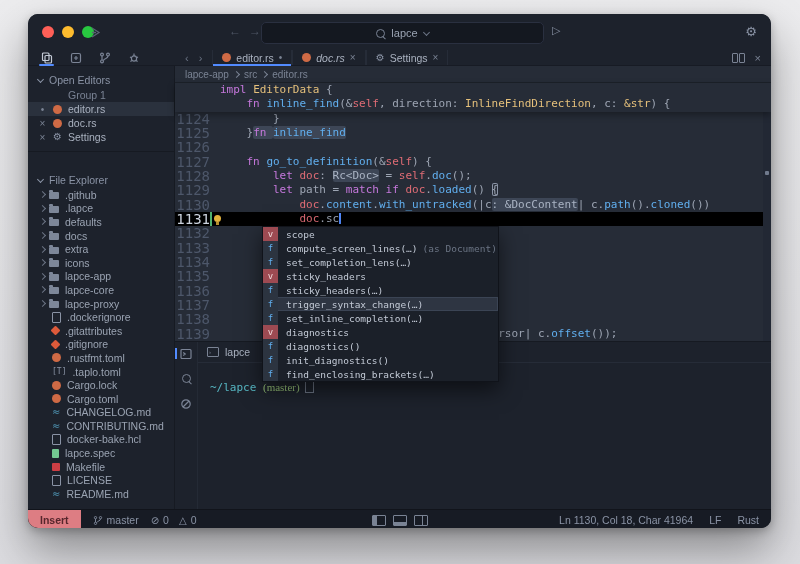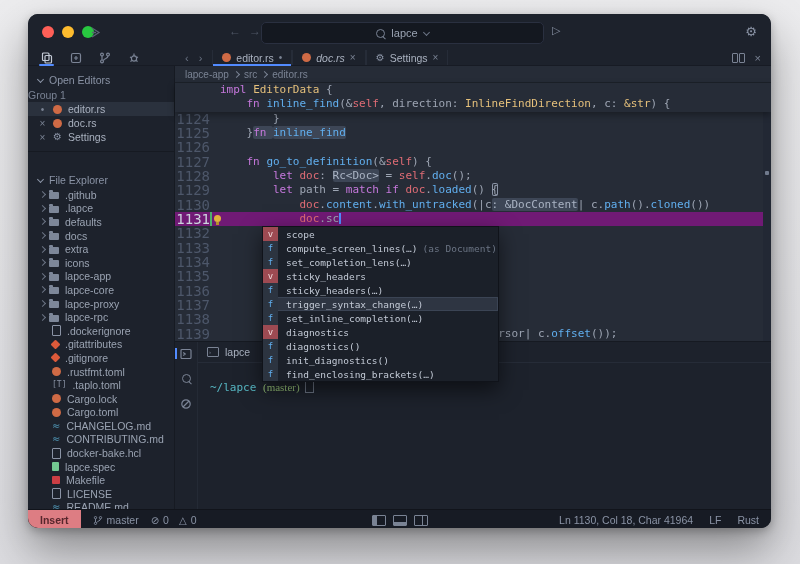--- a/index.html
+++ b/index.html
@@ -48,37 +48,37 @@
   .ic-file{width:7px;height:9px;border:1px solid #8a93a5;border-radius:1px;}
   .ic-git{width:7px;height:7px;background:#dd5a3a;transform:rotate(45deg);border-radius:1px;}
   .ic-md{color:#519aba;font-size:10px;font-family:"DejaVu Sans",sans-serif;line-height:1;}
   .ic-taplo{color:#8a93a5;font-size:8px;font-family:"DejaVu Sans Mono",monospace;line-height:1;}
   .ic-spec{width:7px;height:9px;background:#73c991;border-radius:1px;}
   .ic-make{width:8px;height:8px;background:#cc3e44;border-radius:1px;}
   
   .content{display:flex;height:443px;}
   .sidebar{width:147px;box-sizing:border-box;background:#1d222c;border-right:1px solid #161a22;overflow:hidden;}
   .sec-head{height:16px;display:flex;align-items:center;gap:6px;padding-left:10px;color:#8a93a5;font-size:10.5px;margin-top:6px;}
-  .group-label{height:14px;display:flex;align-items:center;color:#7a8394;font-size:10.5px;}
+  .group-label{height:14px;display:flex;align-items:center;color:#7a8394;font-size:10.5px;margin-left:40px;}
   .oe-row{height:14px;display:flex;align-items:center;gap:6px;padding-left:10px;font-size:10.5px;color:#aab2c0;}
   .oe-row.active{background:#2a313d;}
   .oe-row .marker{width:9px;color:#7a8394;font-size:10px;text-align:center;}
   .fe-sep{height:1px;background:#161a22;margin-top:7px;}
   .tree-row{height:13.6px;display:flex;align-items:center;gap:6px;padding-left:12px;font-size:10.5px;color:#9aa3b2;}
   .tree-row .chev{color:#6b7484;margin-right:-2px;}
   .tree-row.file{padding-left:24px;}
   
   .main{flex:1;position:relative;background:#262c37;display:flex;flex-direction:column;min-width:0;}
   .breadcrumb{height:16px;display:flex;align-items:center;gap:5px;padding-left:10px;font-size:10px;color:#7a8394;
     border-bottom:1px solid rgba(0,0,0,.25);}
   .editor{position:relative;flex:1;font-family:"DejaVu Sans Mono",monospace;font-size:11px;color:#9da5b3;}
   .code-line{height:14.33px;line-height:14.33px;display:flex;white-space:pre;position:relative;}
   .code-line .num{width:35px;flex:none;text-align:right;font-size:14px;color:#4d576a;}
   .code-line .code{padding-left:10px;flex:1;}
-  .code-line.current{background:#701a75;}
+  .code-line.current{background:#000000;}
   .code-line.current .num{color:#ccd3de;}
   .sticky{position:relative;z-index:2;background:#262c37;box-shadow:0 3px 7px rgba(0,0,0,.35);}
   .k{color:#c678dd;} .f{color:#61afef;} .t{color:#e5c07b;} .v{color:#e06c75;} .p{color:#9da5b3;}
   .bx{background:#3d4656;border-radius:2px;color:#aab4c4;}
   .bx.k{color:#c678dd;} .bx.f{color:#61afef;}
   .brk{box-shadow:0 0 0 1px #8a93a5 inset;border-radius:2px;}
   .caret{display:inline-block;width:2px;height:11px;background:#528bff;vertical-align:-2px;}
   .bulb{position:absolute;left:39px;top:3px;width:7px;height:7px;border-radius:50%;background:#e2b23c;}
   .bulb::after{content:"";position:absolute;left:2px;top:7px;width:3px;height:3px;background:#b58d2e;}
   .chbar{position:absolute;left:35px;top:0;bottom:0;width:2px;background:#4eb16e;}
@@ -277,25 +277,20 @@
           <div class="tree-row">
             <span class="chev right"></span>
             <span class="ic ic-folder"></span>
             <span>lapce-core</span>
           </div>
           <div class="tree-row">
             <span class="chev right"></span>
             <span class="ic ic-folder"></span>
             <span>lapce-proxy</span>
           </div>
-          <div class="tree-row">
-            <span class="chev right"></span>
-            <span class="ic ic-folder"></span>
-            <span>lapce-rpc</span>
-          </div>
           <div class="tree-row file">
             <span class="ic ic-file"></span>
             <span>.dockerignore</span>
           </div>
           <div class="tree-row file">
             <span class="ic ic-git"></span>
             <span>.gitattributes</span>
           </div>
           <div class="tree-row file">
             <span class="ic ic-git"></span>

